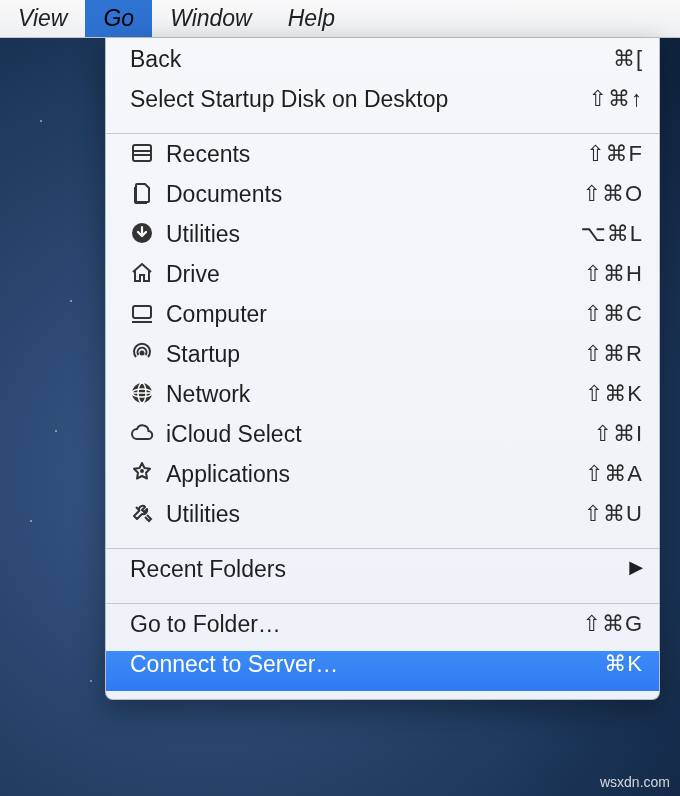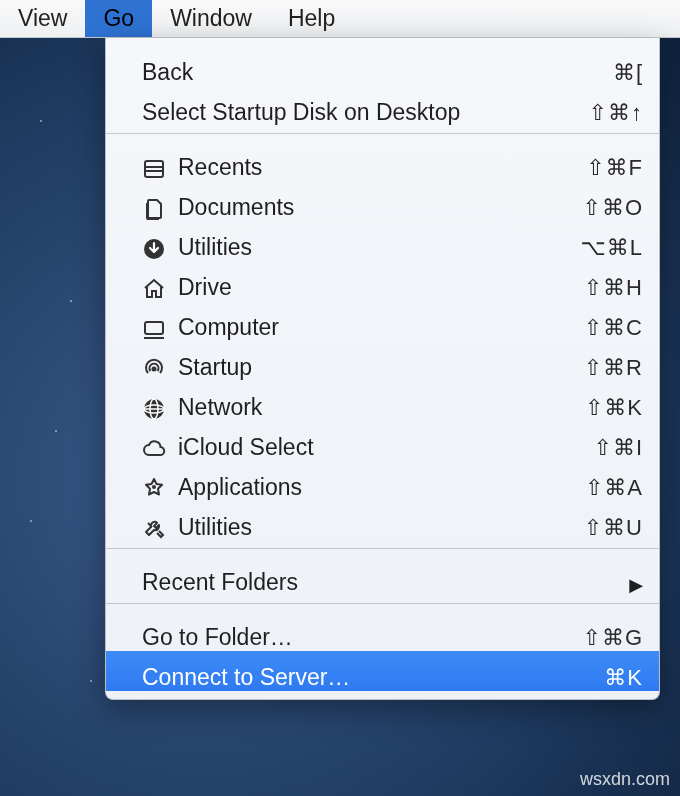--- a/index.html
+++ b/index.html
@@ -22,20 +22,21 @@
       font-size: 23px;
       color: #222;
       position: relative;
       z-index: 2;
     }
     .menubar .mb-item {
       padding: 0 18px;
       display: flex;
       align-items: center;
       cursor: default;
+      font-style: italic;
     }
     .menubar .mb-item.active {
       background: #2e72d2;
       color: #000000;
     }
     .dropdown {
       position: absolute;
       left: 105px;
       top: 38px;
       width: 555px;
@@ -45,23 +46,23 @@
       box-shadow: 0 10px 30px rgba(0,0,0,.35);
       border-bottom-left-radius: 8px;
       border-bottom-right-radius: 8px;
       padding: 8px 0;
       font-size: 23px;
       color: #1f1f1f;
       z-index: 3;
     }
     .mi {
       display: flex;
-      align-items: flex-end;
+      align-items: flex-start;
       height: 40px;
-      padding: 0 16px 0 36px;
+      padding: 0 16px 0 24px;
     }
     .mi .icon {
       width: 36px;
       display: flex;
       align-items: center;
       justify-content: flex-start;
     }
     .mi .label { flex: 1; }
     .mi .sc { color: #2a2a2a; font-size: 22px; white-space: nowrap; letter-spacing: 1px; }
     .mi.disabled { color: #9aa0a8; }
@@ -76,21 +77,21 @@
     .sep {
       height: 1px;
       background: #c3c8d0;
       margin: 7px 0;
     }
     svg { display: block; }
     .watermark {
       position: absolute;
       bottom: 6px;
       right: 10px;
-      font-size: 18px;
+      font-size: 14px;
       color: #fff;
       opacity: .8;
       font-family: Arial, sans-serif;
     }
   </style>
 </head>
 <body>
 
 <div class="stars">
   <div class="star" style="left:40px; top:120px"></div>

